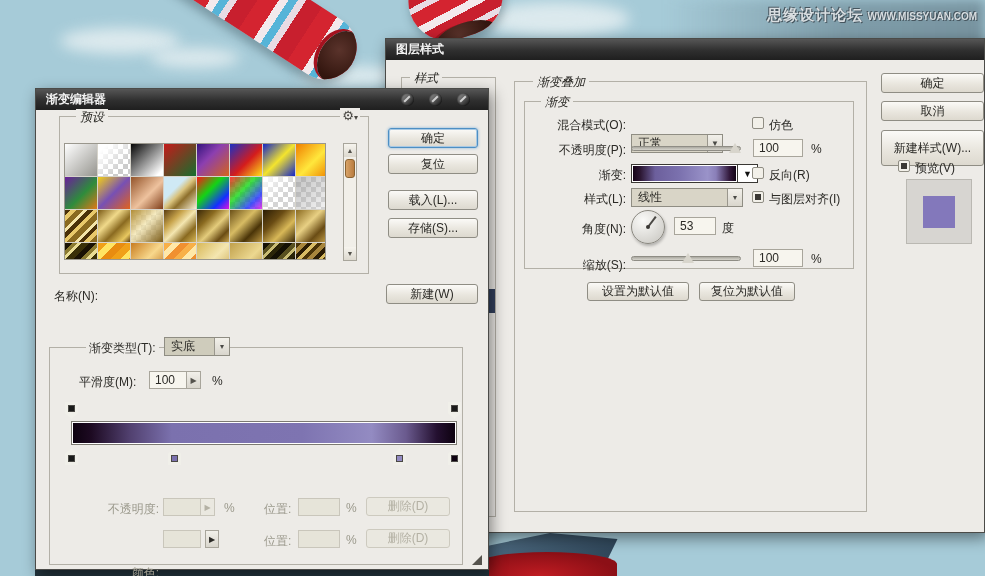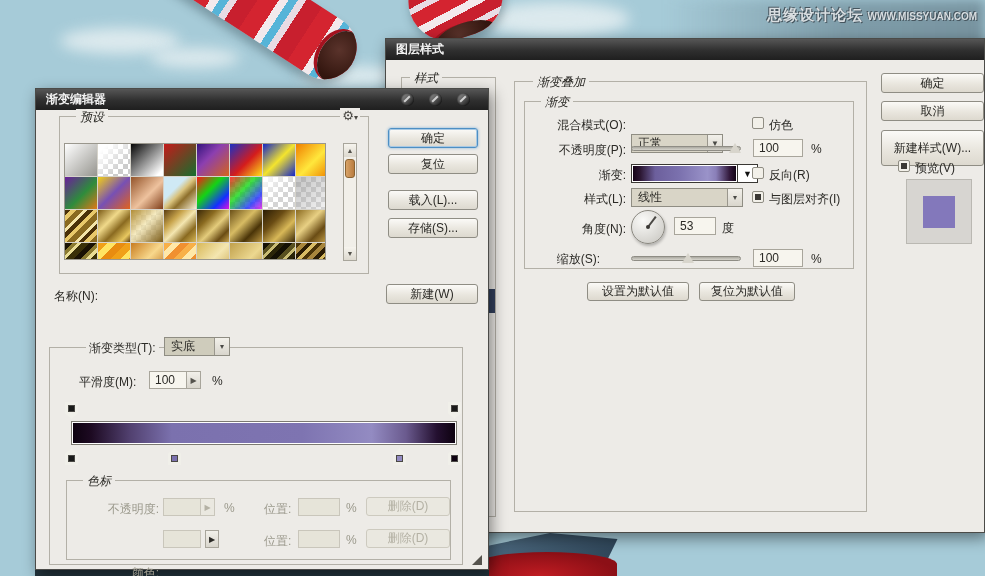--- a/index.html
+++ b/index.html
@@ -174,21 +174,21 @@
     <span class="lbl right" style="left:145px; top:182px; width:95px;">角度(N):</span>
     <div class="dial" style="left:245px; top:171px;">
       <div class="needle" style="transform: rotate(37deg);"></div>
       <div class="dot"></div>
     </div>
     <div class="vbox" style="left:288px; top:178px; width:42px;">
       <span>53</span>
     </div>
     <span class="lbl" style="left:336px; top:181px;">度</span>
 
-    <span class="lbl right" style="left:145px; top:212px; width:95px;text-align:center;">缩放(S):</span>
+    <span class="lbl right" style="left:145px; top:218px; width:95px;">缩放(S):</span>
     <div class="track" style="left:245px; top:217px; width:110px;">
       <div class="thumb" style="left:50px;"></div>
     </div>
     <div class="vbox" style="left:367px; top:210px; width:50px;">
       <span>100</span>
     </div>
     <span class="lbl" style="left:425px; top:213px;">%</span>
 
     <div class="btn" style="left:201px; top:243px; width:102px; height:19px;">
       <span>设置为默认值</span>
@@ -317,23 +317,20 @@
       <div class="stopm up" style="left:132px; top:338px;">
         <div class="chip" style="background: rgb(123, 113, 174);"></div>
       </div>
       <div class="stopm up" style="left:357px; top:338px;">
         <div class="chip" style="background: rgb(147, 139, 194);"></div>
       </div>
       <div class="stopm up" style="left:412px; top:338px;">
         <div class="chip" style="background: rgb(13, 1, 15);"></div>
       </div>
 
-      <div class="fs" style="left:30px; top:370px; width:385px; height:80px;">
-        <span class="legend" style="left:16px;">色标</span>
-      </div>
 
       <span class="lbl gray right" style="left:53px; top:391px; width:70px;">不透明度:</span>
       <div class="vbox disabled" style="left:127px; top:388px; width:38px;"></div>
       <div class="spin disabled" style="left:165px; top:388px;">▶</div>
       <span class="lbl gray" style="left:188px; top:391px;">%</span>
       <span class="lbl gray" style="left:228px; top:391px;">位置:</span>
       <div class="vbox disabled" style="left:262px; top:388px; width:42px;"></div>
       <span class="lbl gray" style="left:310px; top:391px;">%</span>
       <div class="btn disabled" style="left:330px; top:387px; width:84px; height:19px;">
         <span>删除(D)</span>

